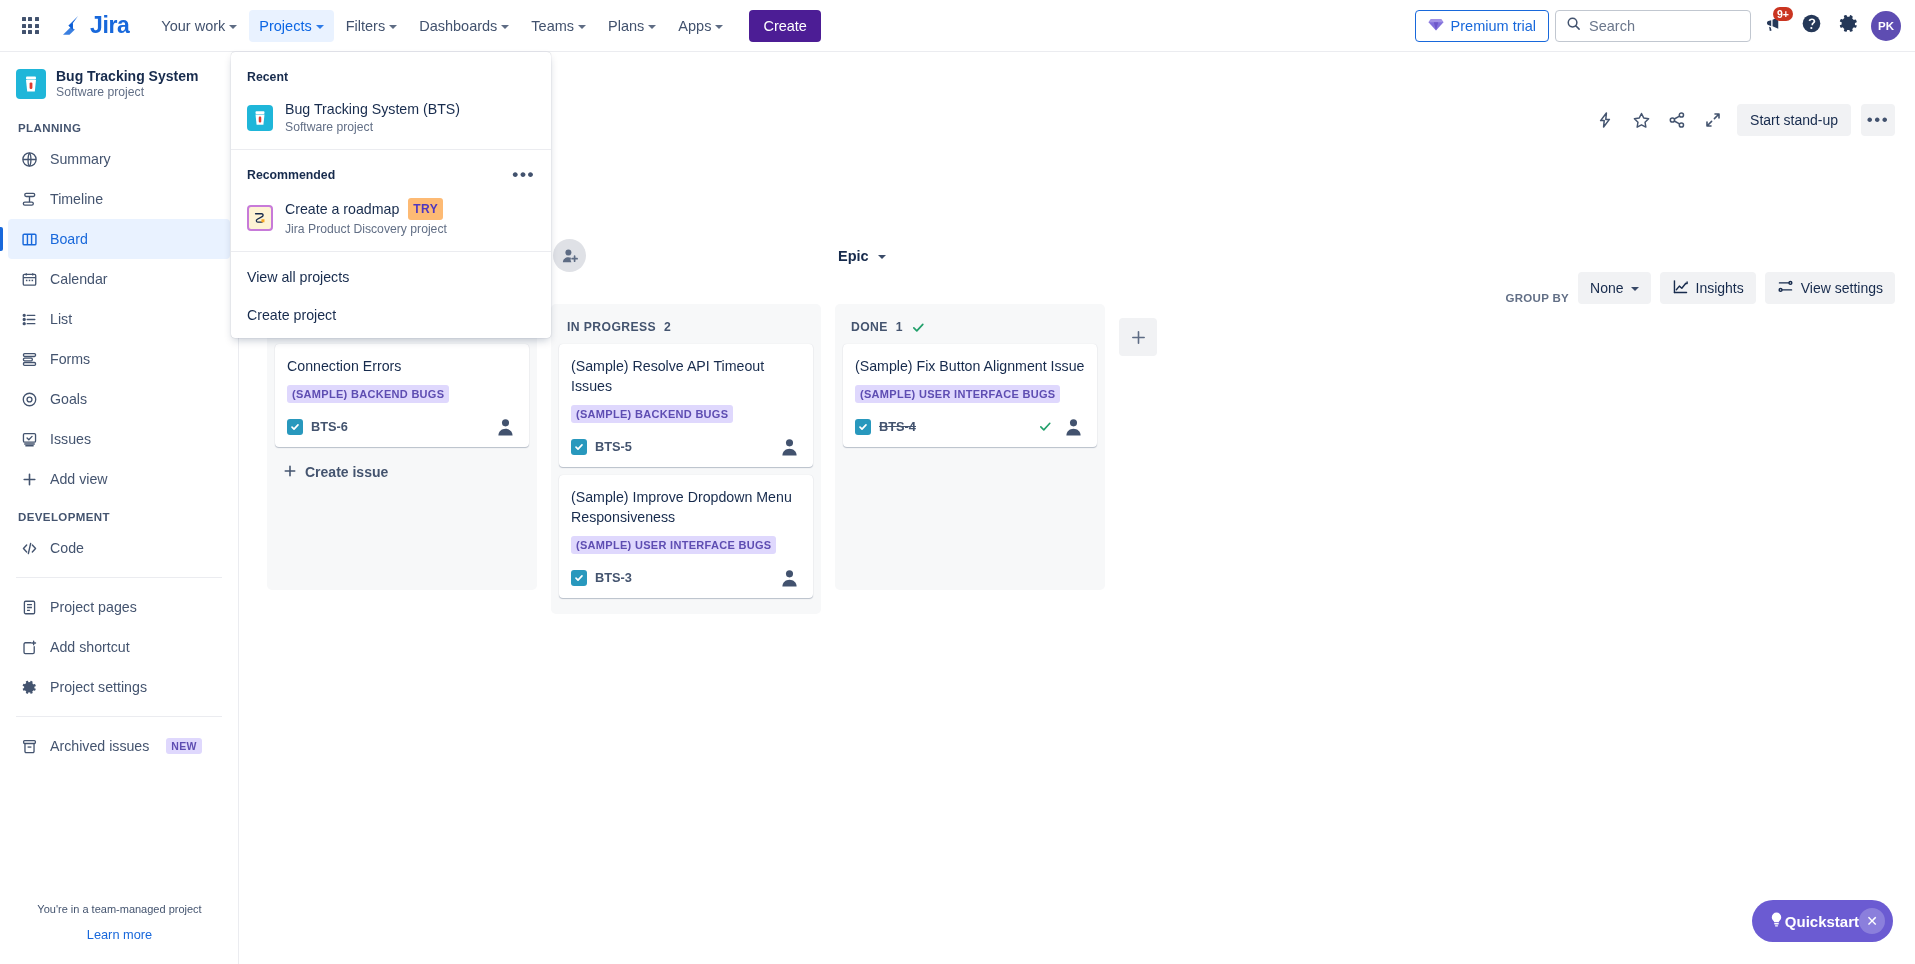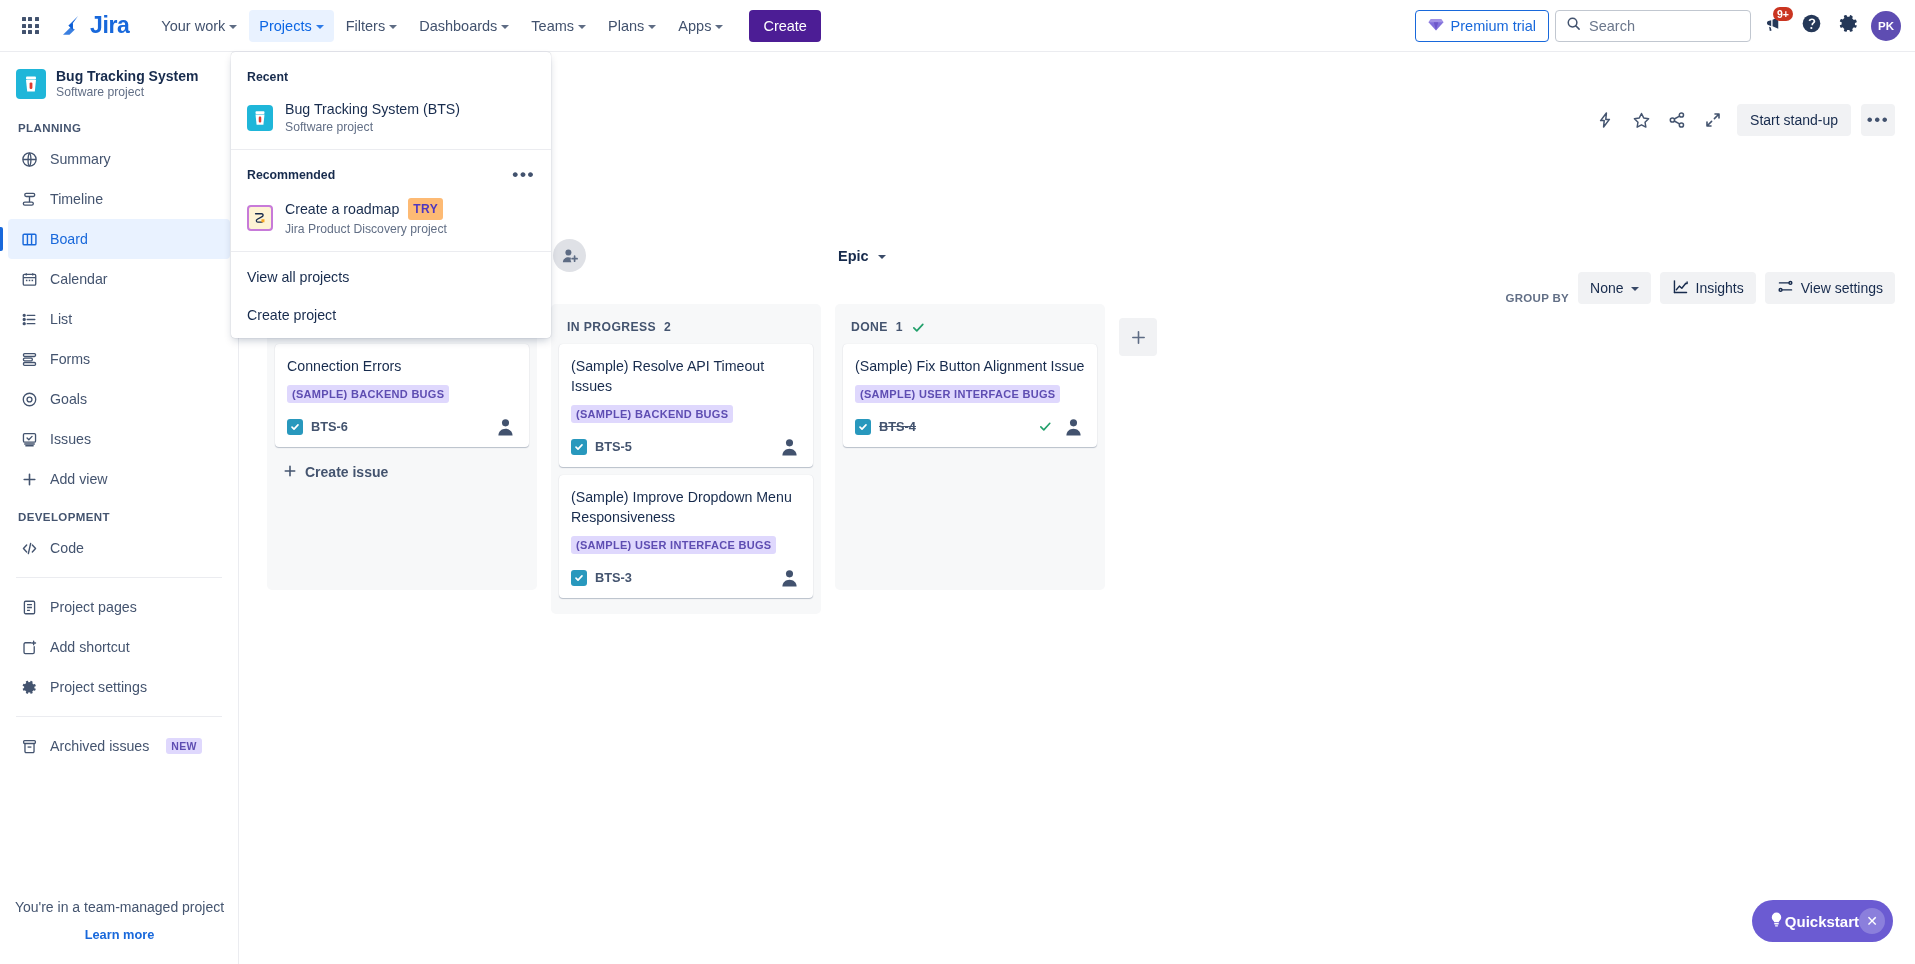--- a/index.html
+++ b/index.html
@@ -109,22 +109,22 @@
     content: ""; position: absolute; left: -8px; top: 8px;
     width: 3px; height: 24px; background: #1868db; border-radius: 0 2px 2px 0;
   }
   .nav-ico { width: 20px; height: 20px; display: flex; align-items: center; justify-content: center; flex: 0 0 auto; }
   .pill-new {
     background: #dfd8fd; color: #5e4db2; font-size: 10.5px; font-weight: 700;
     border-radius: 3px; padding: 2px 5px; letter-spacing: .3px; margin-left: 6px;
   }
   .sb-divider { height: 1px; background: #ebecf0; margin: 9px 16px; }
   .sb-foot { position: absolute; bottom: 22px; left: 0; width: 239px; text-align: center; }
-  .sb-foot .t1 { font-size: 14px; color: #44546f; }
-  .sb-foot .t2 { font-size: 12.8px; color: #1868db; font-weight: 700; margin-top: 12px; cursor: pointer; }
+  .sb-foot .t1 { font-size: 11px; color: #44546f; }
+  .sb-foot .t2 { font-size: 12.8px; color: #1868db; font-weight: 400; margin-top: 12px; cursor: pointer; }
 
   
   #main { position: absolute; top: 52px; left: 239px; width: 1676px; height: 912px; background: #fff; }
 
   .board-actions {
     position: absolute; right: 20px; top: 52px;
     display: flex; align-items: center; gap: 4px;
   }
   .act-ico {
     width: 32px; height: 32px; border-radius: 4px;

